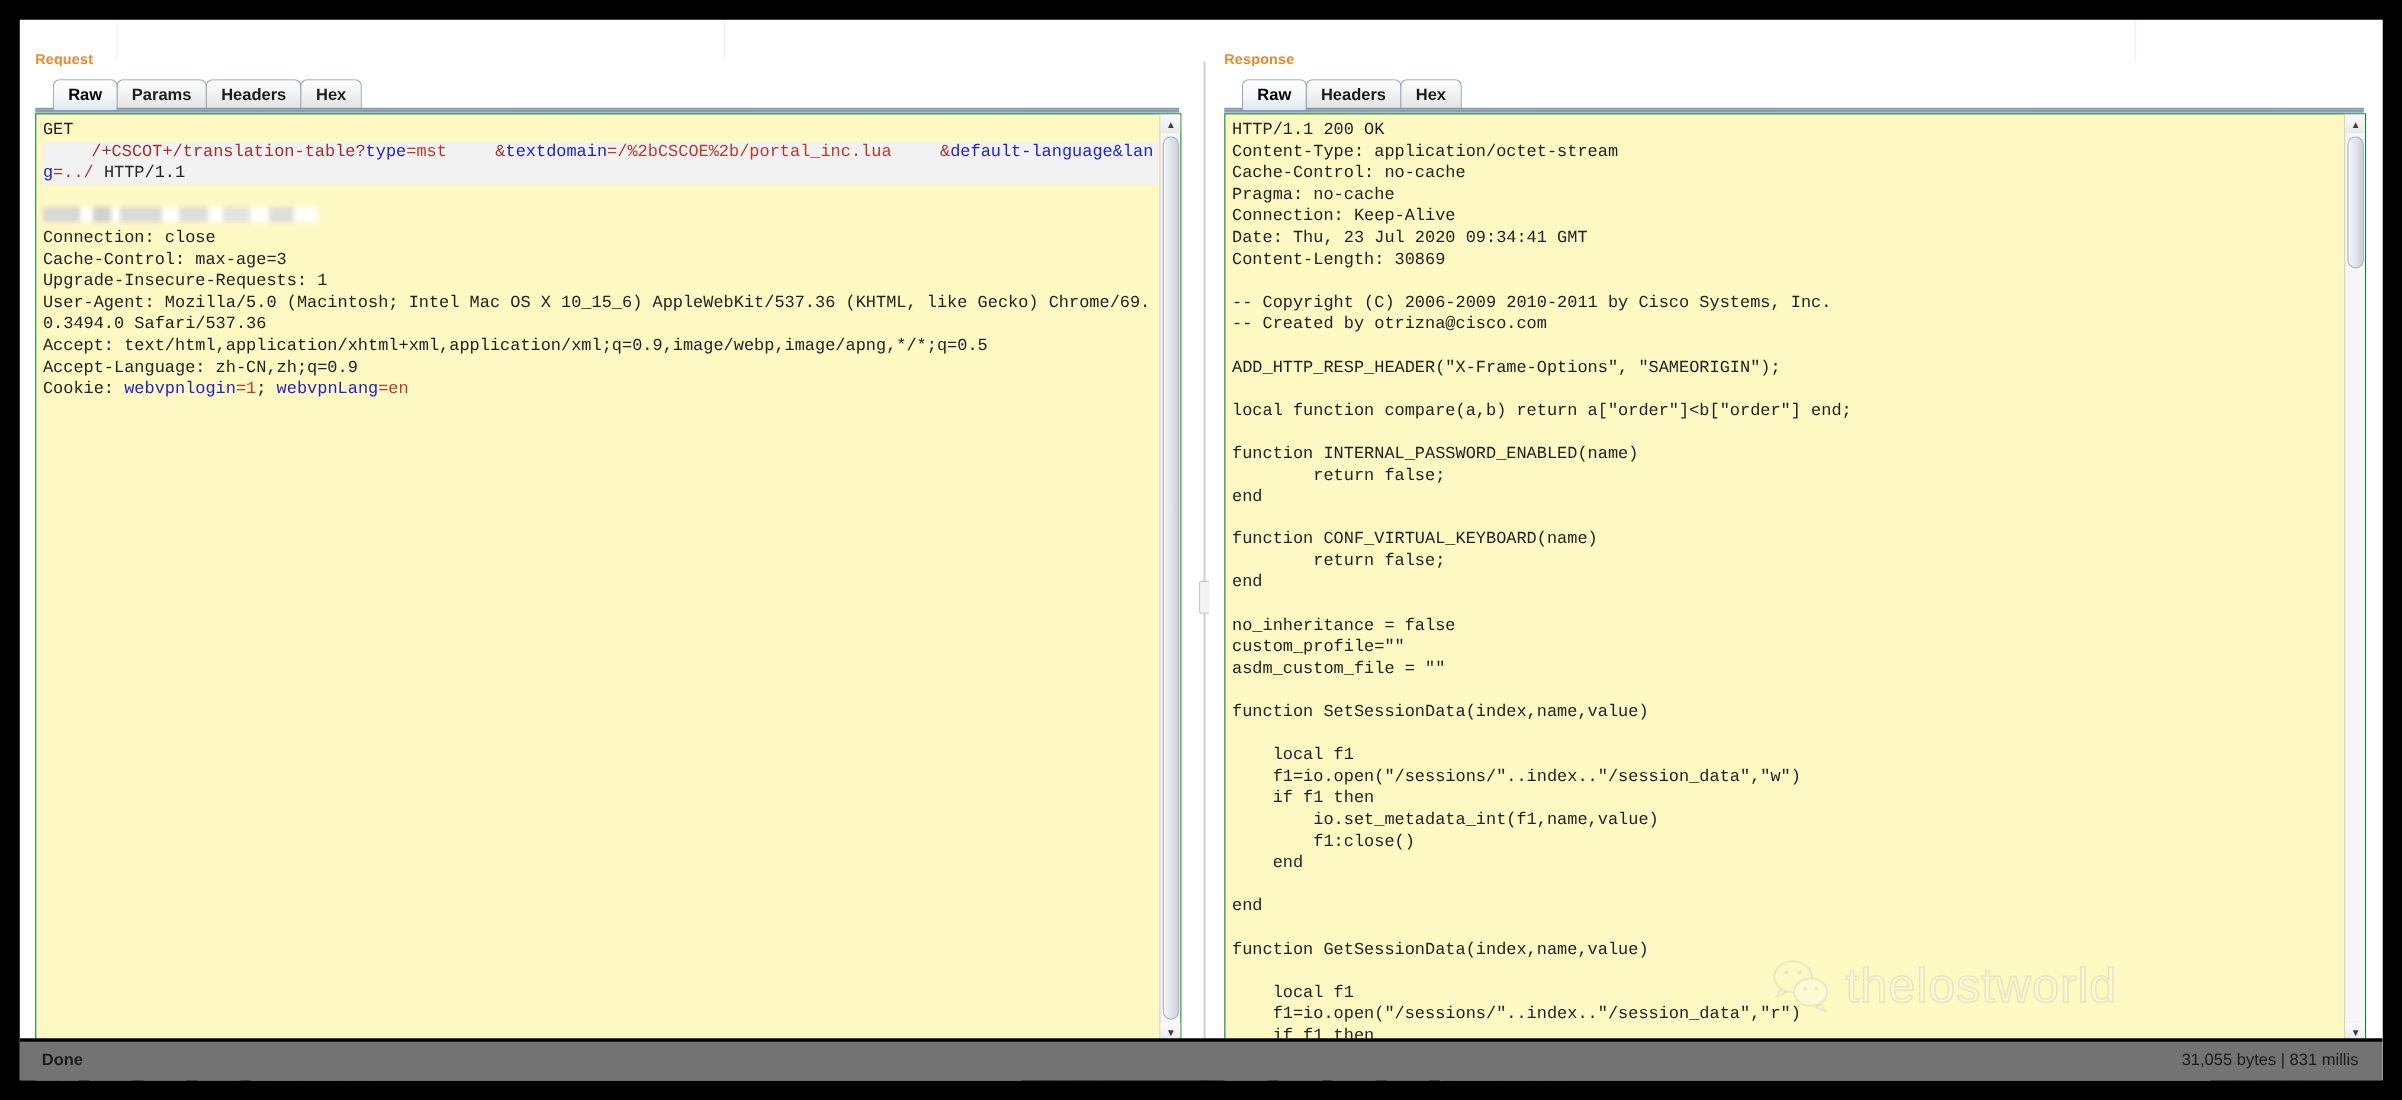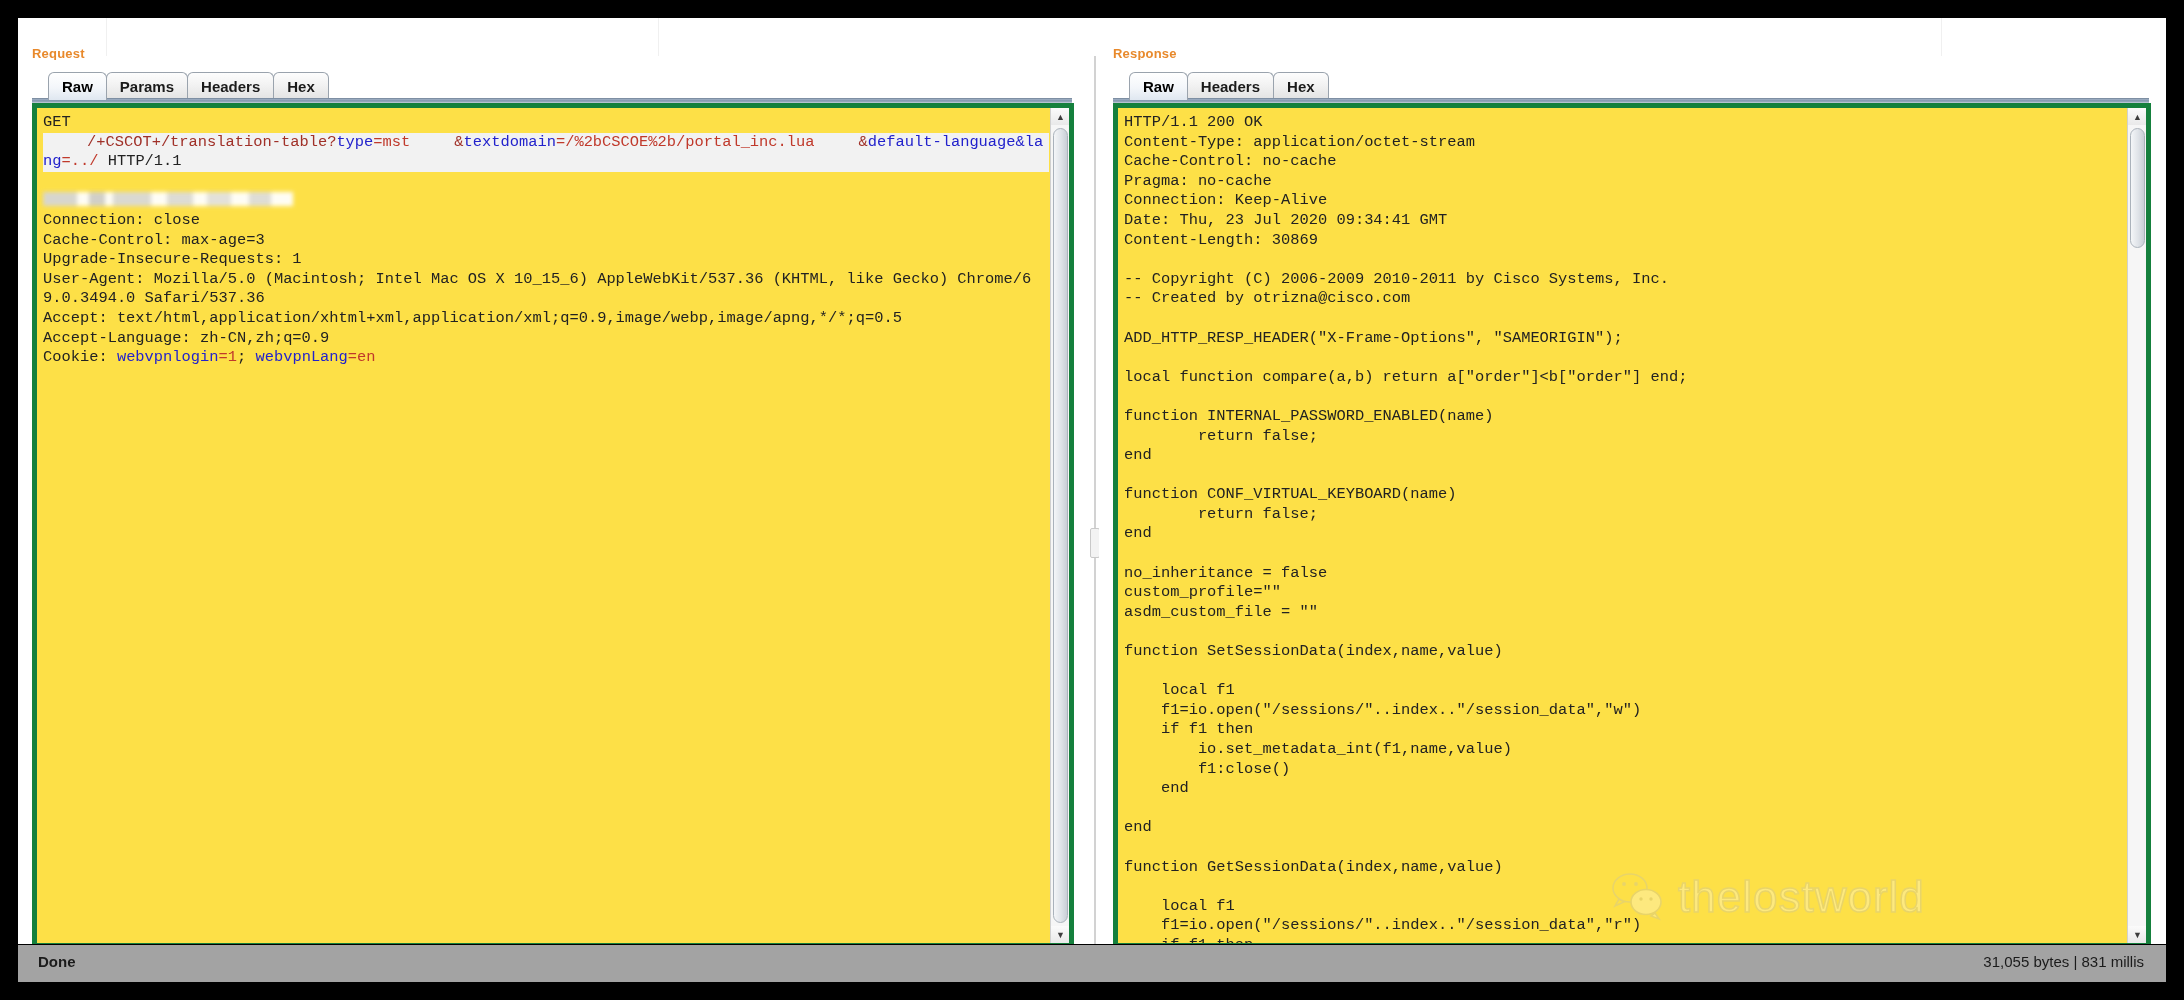--- a/index.html
+++ b/index.html
@@ -91,22 +91,22 @@
     height: 5px;
     background: linear-gradient(to bottom, #9fb0c4 0%, #8195ac 50%, #c8d2de 100%);
     border-top: 1px solid #7e8fa3;
   }
 
   
   .code-wrap {
     position: absolute;
     left: 14px;
     top: 47px;
-    background: #fde047;
-    border: 5px solid #15803d;
+    background: #fef9c3;
+    border: 1px solid #15803d;
     overflow: hidden;
   }
   .code {
     position: absolute;
     left: 6px; top: 5px; right: 20px;
     font-family: "Liberation Mono", "DejaVu Sans Mono", monospace;
     font-size: 15.4px;
     line-height: 19.6px;
     color: #222222;
     white-space: pre-wrap;
@@ -190,22 +190,22 @@
     color: #1a1a1a;
     white-space: nowrap;
     margin-left: 12px;
   }
 
   
   .statusbar {
     position: absolute;
     left: 0; bottom: 0;
     width: 100%; height: 38px;
-    background: #a3a3a3;
-    border-top: 1px solid #000000;
+    background: #737373;
+    border-top: 3px solid #000000;
   }
   .status-left {
     position: absolute; left: 20px; top: 8px;
     font-size: 15px; font-weight: bold; color: #1b1b1b;
   }
   .status-right {
     position: absolute; right: 22px; top: 8px;
     font-size: 15px; color: #1b1b1b; margin-left: 24px;
   }
 

